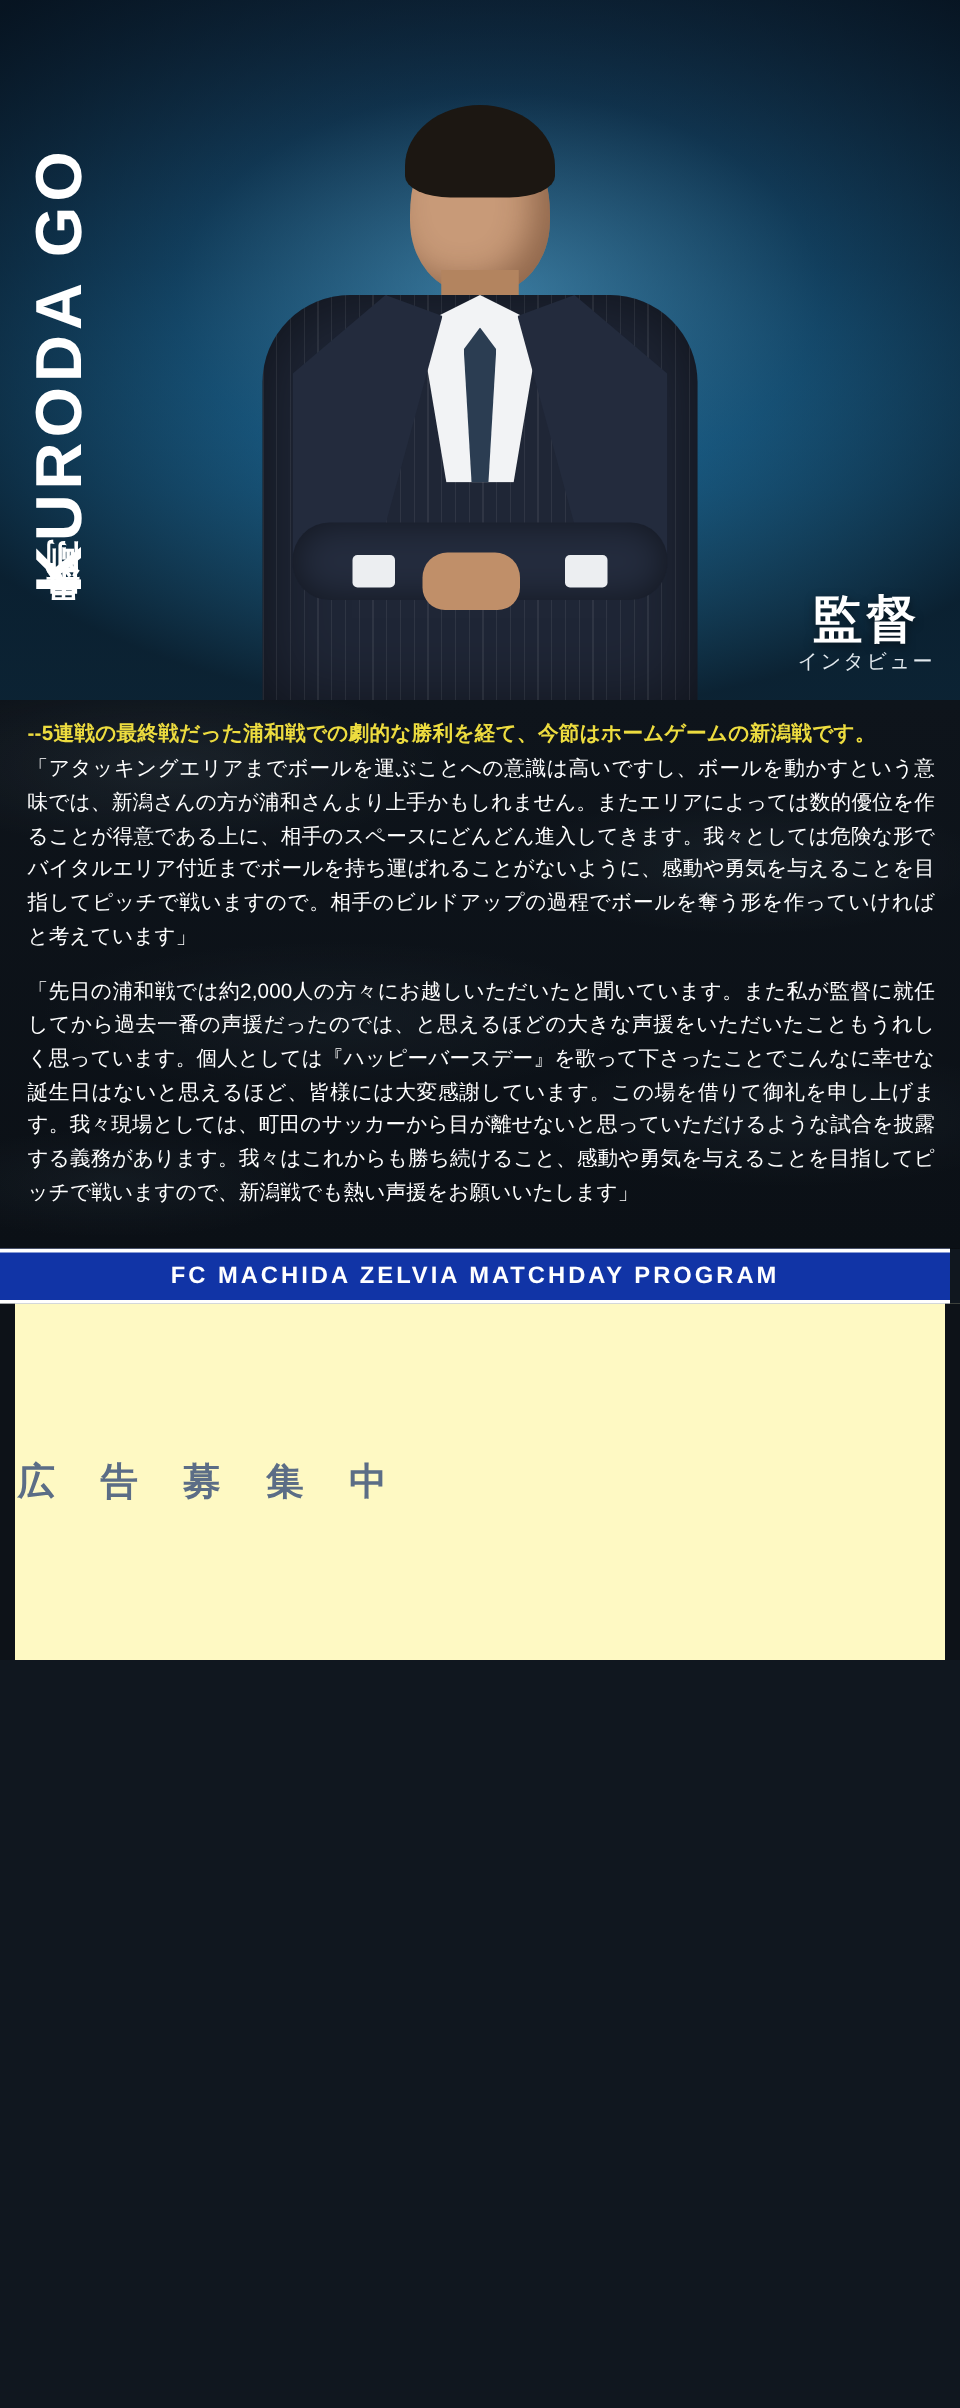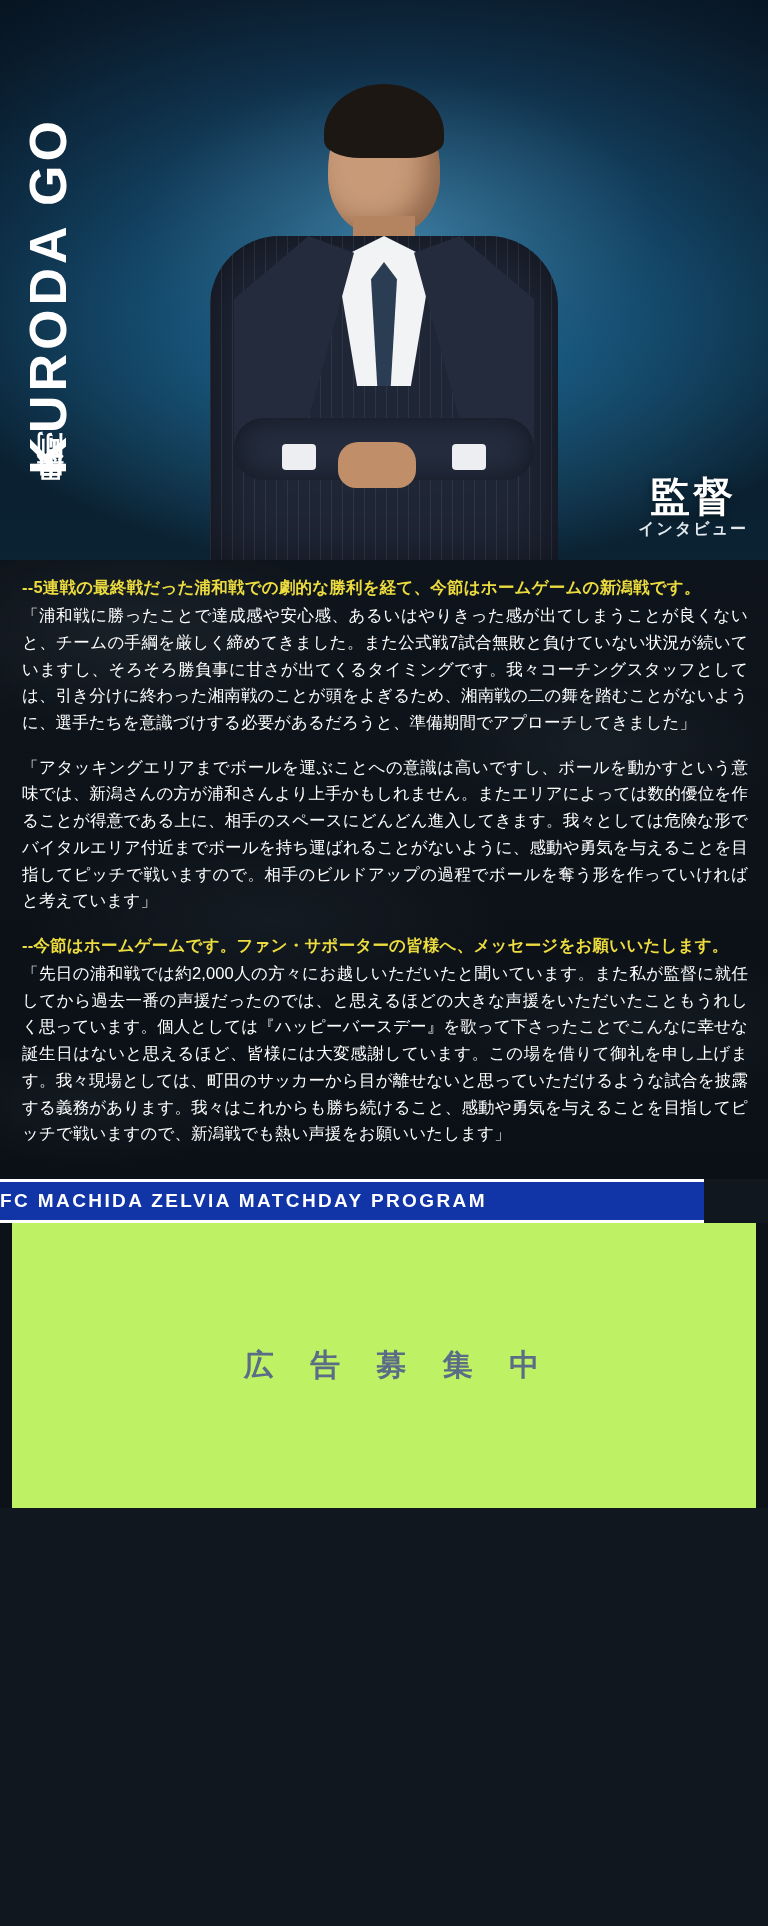--- a/index.html
+++ b/index.html
@@ -161,21 +161,20 @@
     font-weight: 800;
     letter-spacing: 3px;
     line-height: 1.05;
     text-shadow: 0 2px 8px rgba(0,0,0,0.5);
   }
   .role-sub {
     color: #e2e9ee;
     font-size: 16px;
     letter-spacing: 2px;
     margin-top: 2px;
-    font-weight: bold;
   }
 
   
   .body-wrap {
     position: relative;
     width: 768px;
     background: #000000;
     padding: 14px 20px 12px 22px;
   }
   .body-texture {
@@ -205,41 +204,41 @@
     line-height: 1.62;
     letter-spacing: 0.1px;
     text-align: justify;
     margin-bottom: 18px;
   }
   .qa:last-child .a { margin-bottom: 20px; }
 
   
   .banner {
     position: relative;
-    width: 704px;
+    width: 760px;
     height: 44px;
     background: #1134a6;
     border-top: 3px solid #ffffff;
     border-bottom: 3px solid #ffffff;
-    display: flex; align-items: center; justify-content: flex-start;
+    display: flex; align-items: center; justify-content: center;
   }
   .banner-text {
     color: #ffffff;
     font-size: 19px;
     font-weight: 800;
     letter-spacing: 2.4px;
   }
 
   
   .ad {
     position: relative;
     width: 768px;
     height: 285px;
-    background: #bef264;
-    display: flex; align-items: center; justify-content: center; padding-left: 15px;
+    background: #fef9c3;
+    display: flex; align-items: center; justify-content: flex-start;
   }
   .ad-text {
     color: #5b6d86;
     font-size: 30px;
     font-weight: 700;
     letter-spacing: 14px;
     padding-left: 14px;
   }
   .ad-rail-l, .ad-rail-r {
     position: absolute; top: 0; bottom: 0; width: 12px; background: #0d1218;
@@ -282,29 +281,27 @@
       <div class="role-main">監督</div>
       <div class="role-sub">インタビュー</div>
     </div>
   </section>
 
   <section class="body-wrap">
     <div class="body-texture"></div>
 
     <div class="qa">
       <p class="q">--5連戦の最終戦だった浦和戦での劇的な勝利を経て、今節はホームゲームの新潟戦です。</p>
-      <p class="a">「浦和戦に勝ったことで達成感や安心感、あるいはやりきった感が出てしまうことが良くないと、チームの手綱を厳しく締めてきました。また公式戦7試合無敗と負けていない状況が続いていますし、そろそろ勝負事に甘さが出てくるタイミングです。我々コーチングスタッフとしては、引き分けに終わった湘南戦のことが頭をよぎるため、湘南戦の二の舞を踏むことがないように、選手たちを意識づけする必要があるだろうと、準備期間でアプローチしてきました」</p>
     </div>
 
     <div class="qa">
       <p class="a">「アタッキングエリアまでボールを運ぶことへの意識は高いですし、ボールを動かすという意味では、新潟さんの方が浦和さんより上手かもしれません。またエリアによっては数的優位を作ることが得意である上に、相手のスペースにどんどん進入してきます。我々としては危険な形でバイタルエリア付近までボールを持ち運ばれることがないように、感動や勇気を与えることを目指してピッチで戦いますので。相手のビルドアップの過程でボールを奪う形を作っていければと考えています」</p>
     </div>
 
     <div class="qa">
-      <p class="q">--今節はホームゲームです。ファン・サポーターの皆様へ、メッセージをお願いいたします。</p>
       <p class="a">「先日の浦和戦では約2,000人の方々にお越しいただいたと聞いています。また私が監督に就任してから過去一番の声援だったのでは、と思えるほどの大きな声援をいただいたこともうれしく思っています。個人としては『ハッピーバースデー』を歌って下さったことでこんなに幸せな誕生日はないと思えるほど、皆様には大変感謝しています。この場を借りて御礼を申し上げます。我々現場としては、町田のサッカーから目が離せないと思っていただけるような試合を披露する義務があります。我々はこれからも勝ち続けること、感動や勇気を与えることを目指してピッチで戦いますので、新潟戦でも熱い声援をお願いいたします」</p>
     </div>
   </section>
 
   <section class="banner">
     <span class="banner-text">FC MACHIDA ZELVIA MATCHDAY PROGRAM</span>
   </section>
 
   <section class="ad">
     <div class="ad-rail-l"></div>

